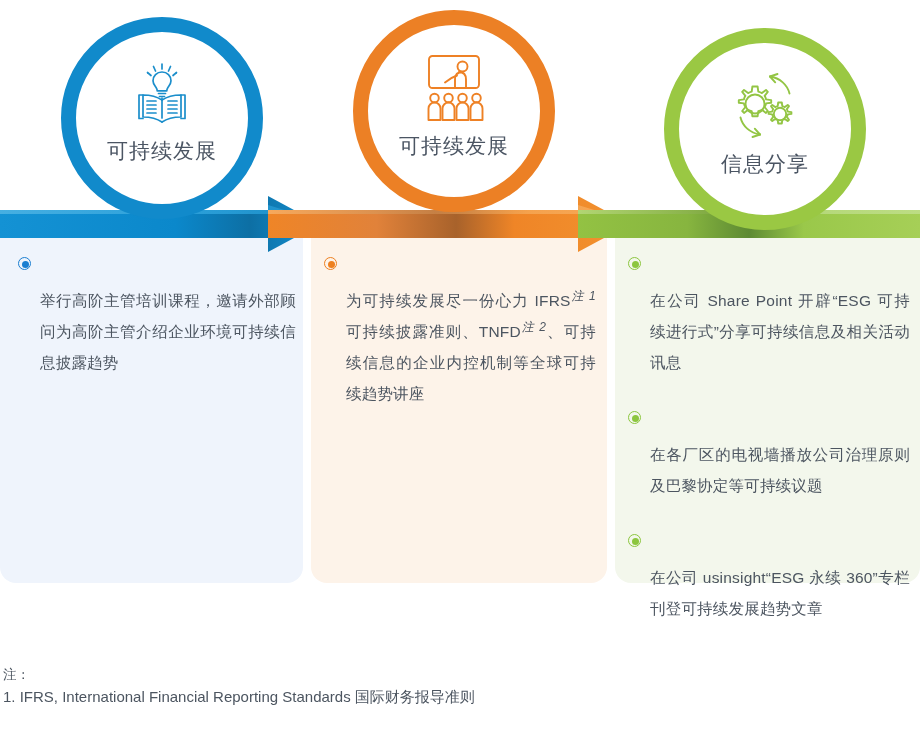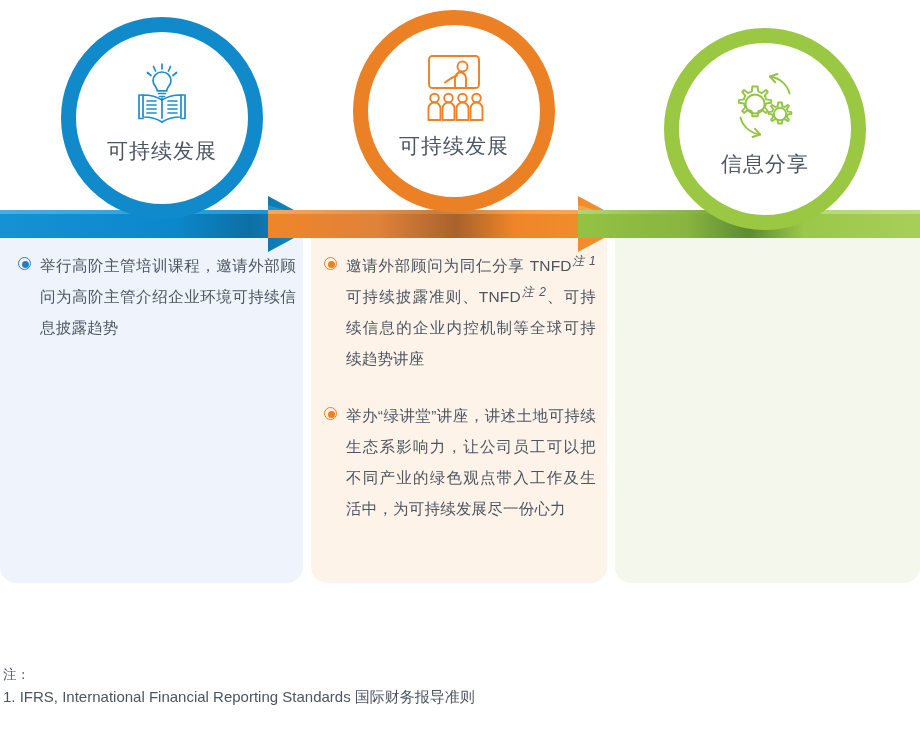--- a/index.html
+++ b/index.html
@@ -110,20 +110,21 @@
   .bullet.b-orange::after { background: #ee8020; }
   .bullet.b-green  { border: 1.6px solid #8cc63f; }
   .bullet.b-green::after  { background: #8cc63f; }
 
   .bullet-text {
     font-size: 15.5px;
     line-height: 31px;
     color: #4c5560;
     letter-spacing: 0.2px;
     text-align: justify;
+    margin-top: 35px;
   }
   .bullet-text sup {
     font-size: 12px;
     vertical-align: super;
     line-height: 0;
     font-style: italic;
   }
 
   
   .notes {
@@ -306,28 +307,38 @@
     <div class="bullet-row">
       <span class="bullet b-blue"></span>
       <span class="bullet-text">举行高阶主管培训课程，邀请外部顾问为高阶主管介绍企业环境可持续信息披露趋势</span>
     </div>
   </div>
 
   <div class="list l2">
     <div class="bullet-row">
       <span class="bullet b-orange"></span>
       <span class="bullet-text">
-        <span>邀请外部顾问为同仁分享 TNFD</span><sup>注 1</sup><span>可持续披露准则、TNFD</span><sup>注 2</sup><span>、可持续信息的企业内控机制等全球可持续趋势讲座</span>
+        <span>为可持续发展尽一份心力 IFRS</span><sup>注 1</sup><span>可持续披露准则、TNFD</span><sup>注 2</sup><span>、可持续信息的企业内控机制等全球可持续趋势讲座</span>
       </span>
     </div>
-    <div class="bullet-row">
-      <span class="bullet b-orange"></span>
-      <span class="bullet-text">举办“绿讲堂”讲座，讲述土地可持续生态系影响力，让公司员工可以把不同产业的绿色观点带入工作及生活中，为可持续发展尽一份心力</span>
-    </div>
-  </div>
-
+  </div>
+
+  <div class="list l3">
+    <div class="bullet-row">
+      <span class="bullet b-green"></span>
+      <span class="bullet-text">在公司 Share Point 开辟“ESG 可持续进行式”分享可持续信息及相关活动讯息</span>
+    </div>
+    <div class="bullet-row">
+      <span class="bullet b-green"></span>
+      <span class="bullet-text">在各厂区的电视墙播放公司治理原则及巴黎协定等可持续议题</span>
+    </div>
+    <div class="bullet-row">
+      <span class="bullet b-green"></span>
+      <span class="bullet-text">在公司 usinsight“ESG 永续 360”专栏刊登可持续发展趋势文章</span>
+    </div>
+  </div>
 
   <div class="notes">
     <div class="note-head">注：</div>
     <div class="note-line">1. IFRS, International Financial Reporting Standards 国际财务报导准则</div>
   </div>
 
 </div>
 
 </body></html>

